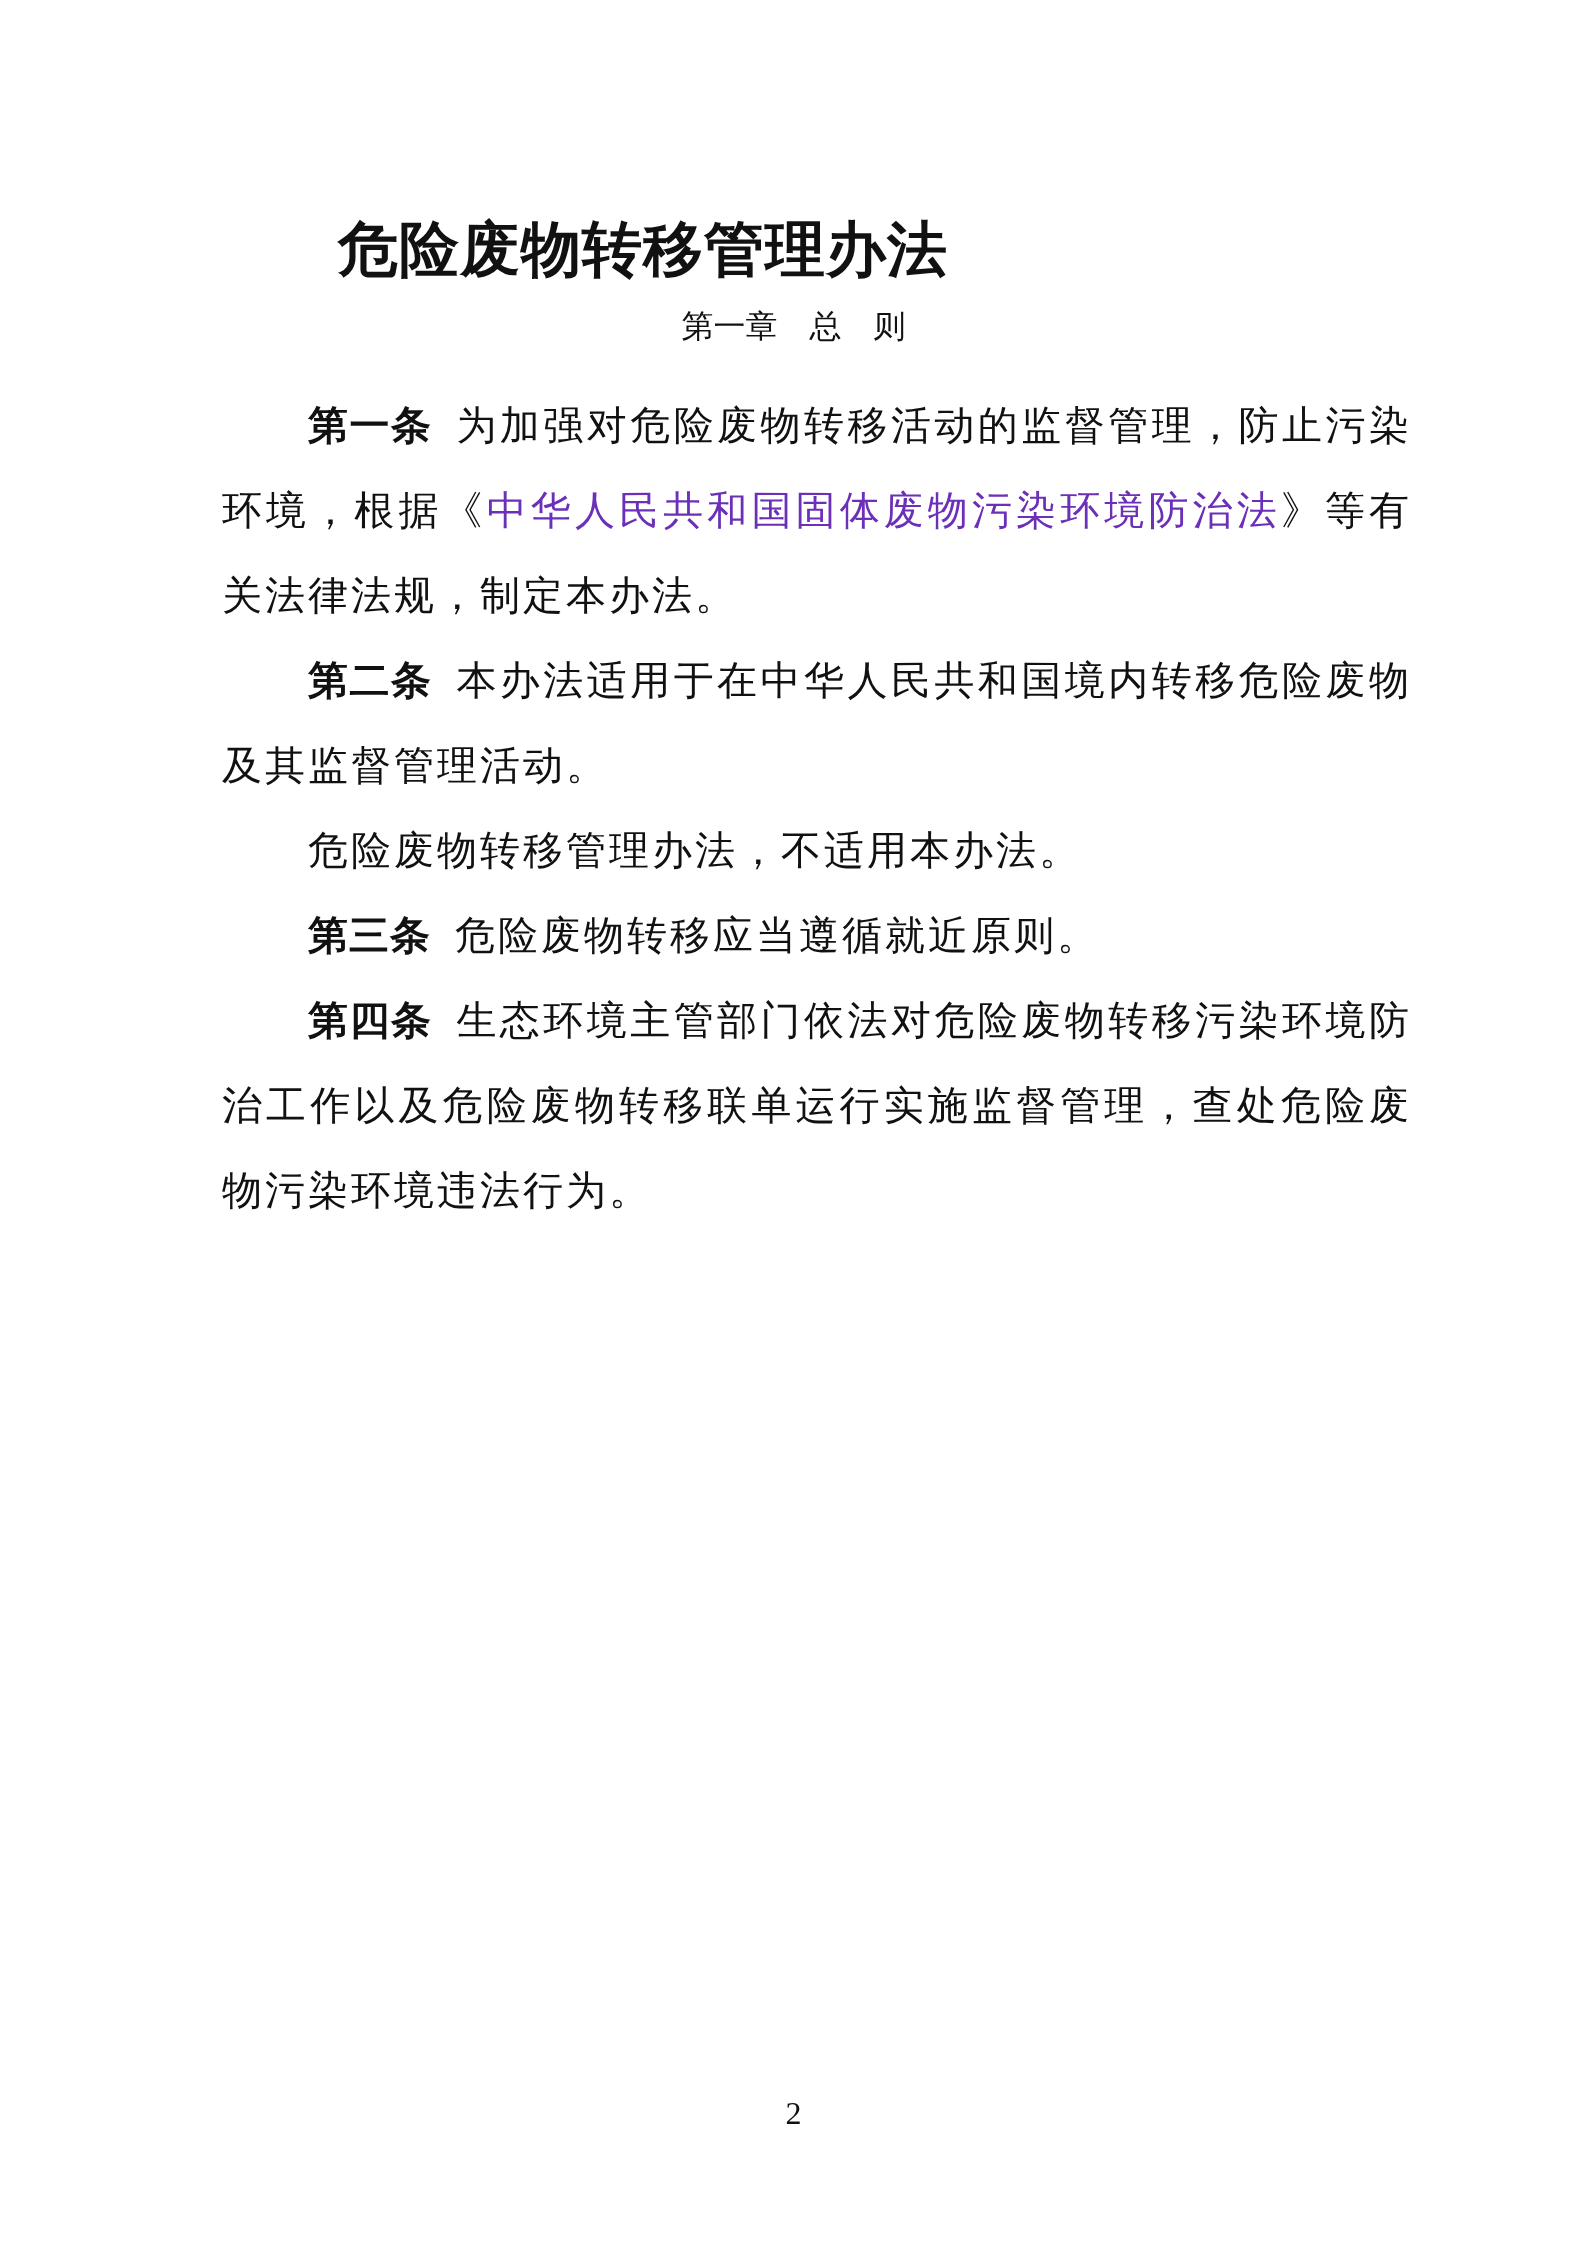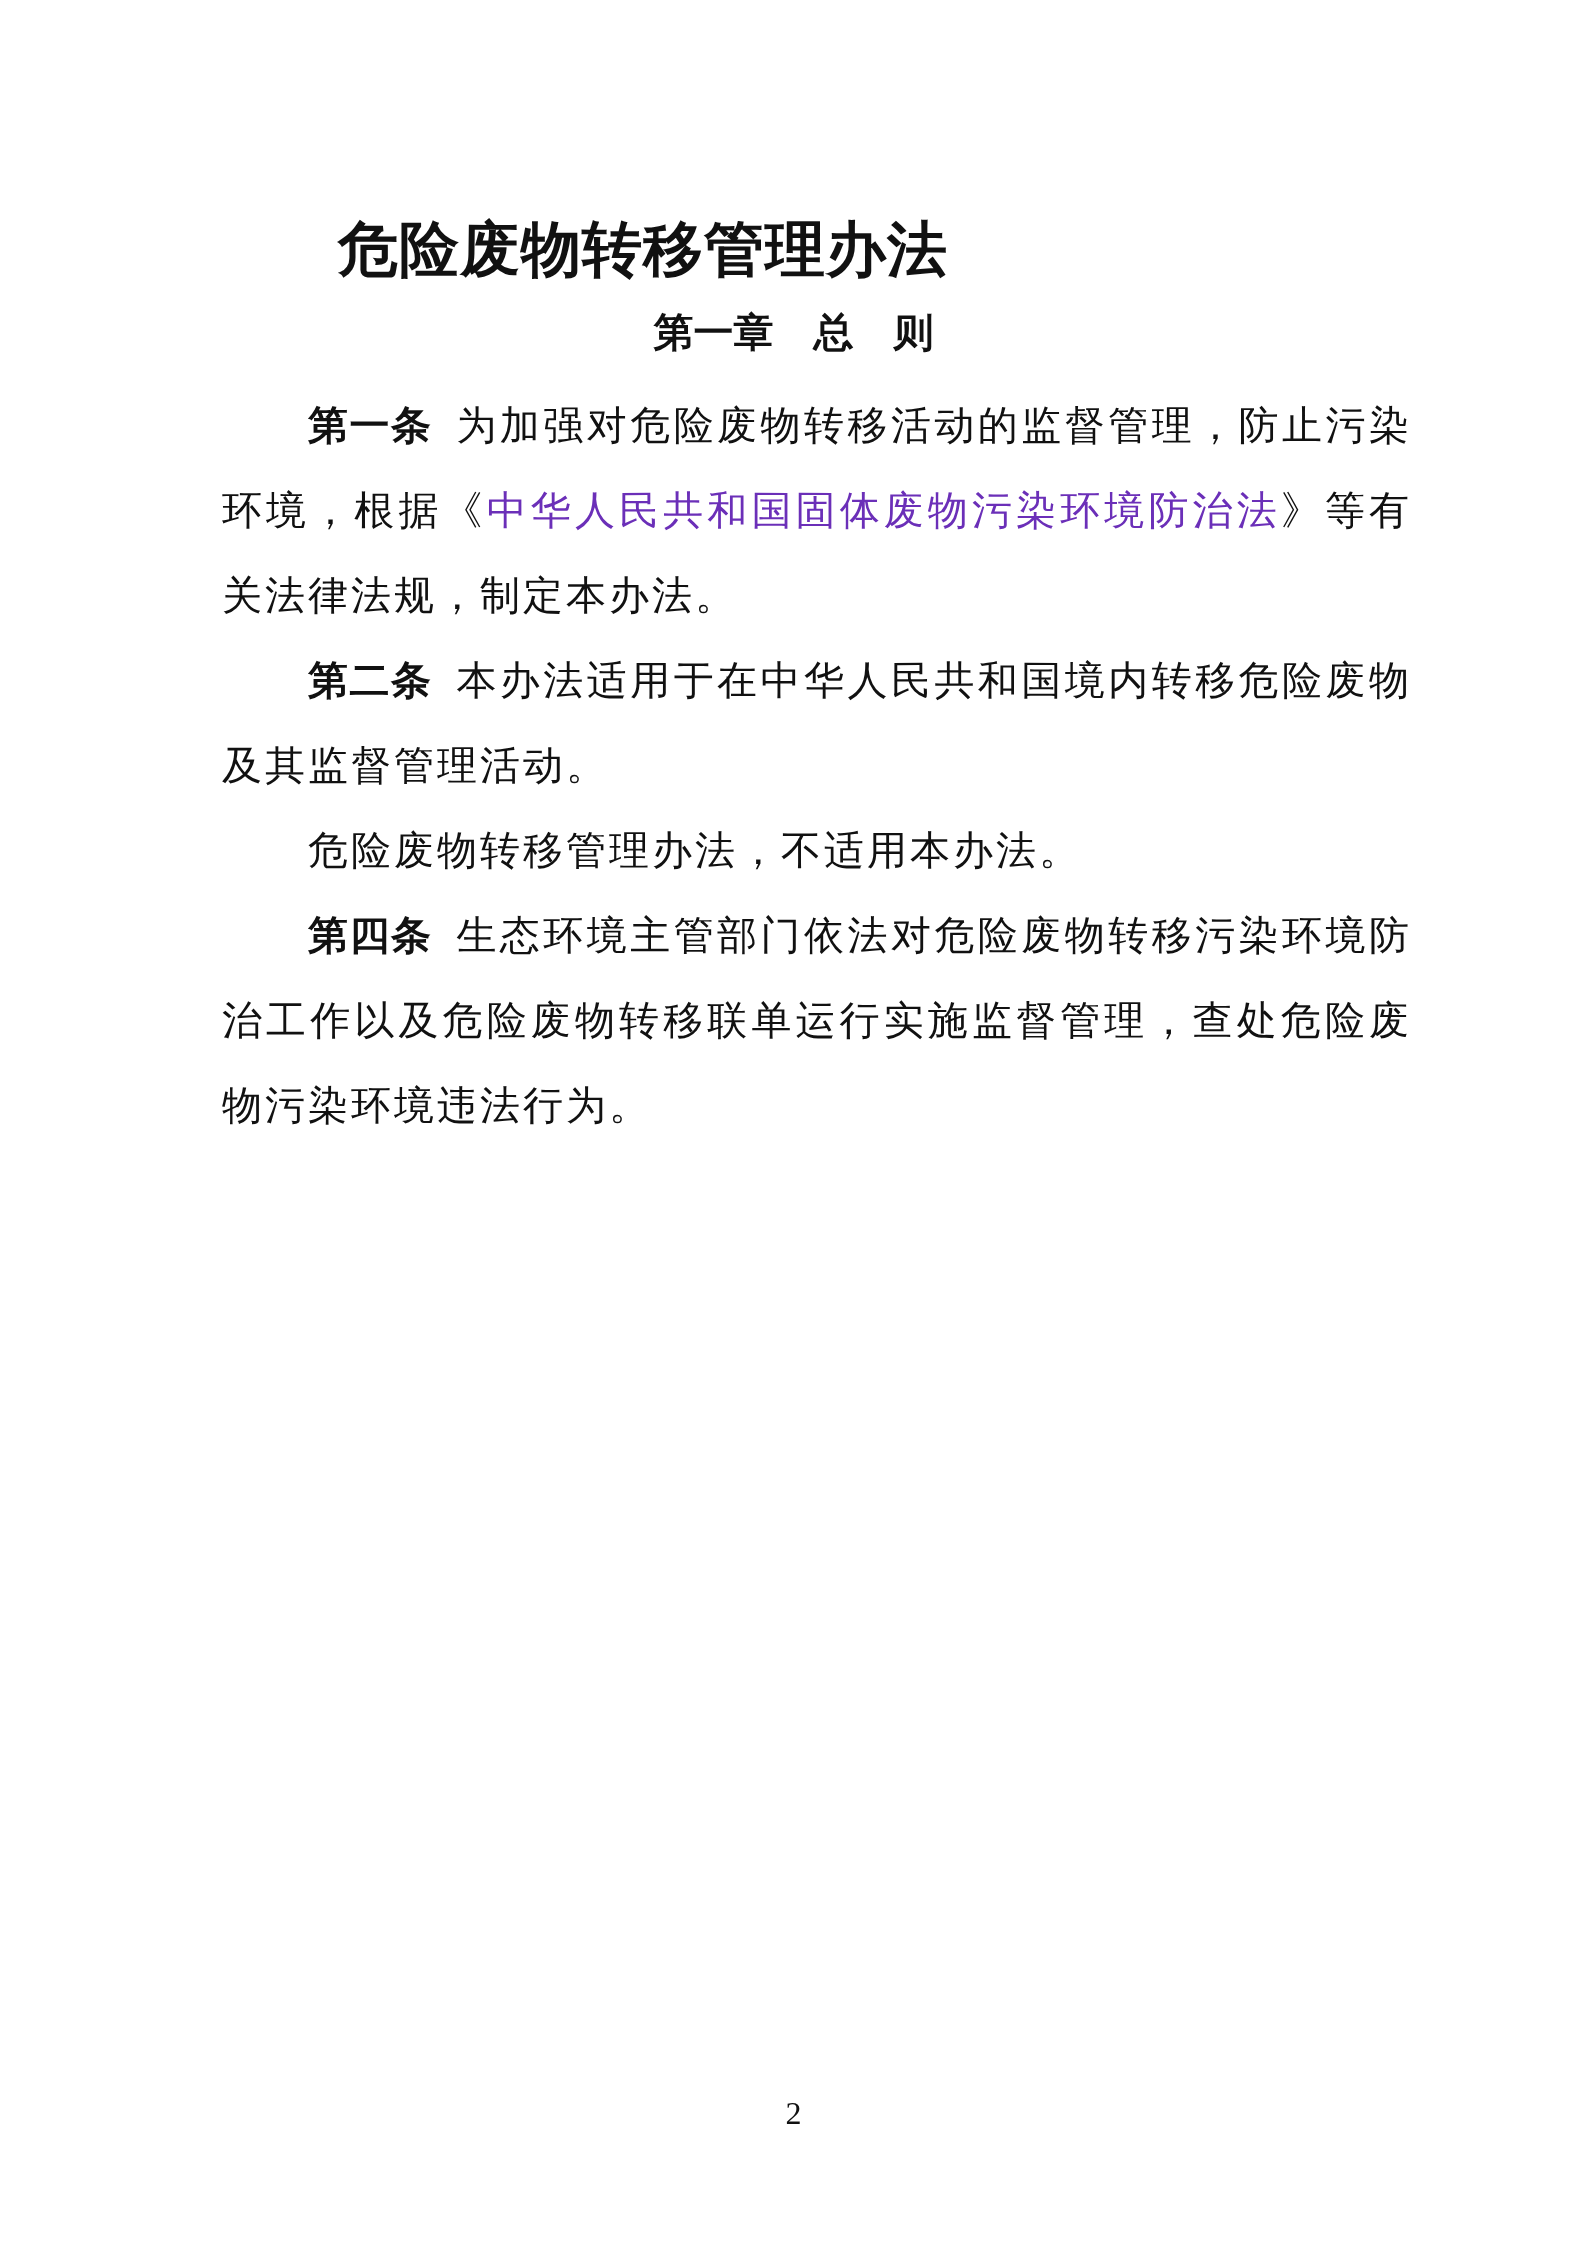--- a/index.html
+++ b/index.html
@@ -1,34 +1,35 @@
 <!DOCTYPE html>
 <html><head>
 <meta charset="utf-8">
 <style>
   html, body { margin: 0; padding: 0; background: #ffffff; }
   body { width: 1587px; height: 2245px; position: relative; overflow: hidden;
          font-family: "DejaVu Serif", "Liberation Serif", serif; color: #111; }
   .title { position: absolute; left: 0; width: 1286px; top: 210px; text-align: center;
            font-family: "DejaVu Sans", sans-serif; font-weight: bold; font-size: 60px; letter-spacing: 1px; }
   .chapter { position: absolute; left: 0; width: 1587px; top: 305px; text-align: center;
-             font-family: "DejaVu Sans", sans-serif; font-weight: bold; font-size: 40px; white-space: pre; }
+             font-family: "DejaVu Sans", sans-serif; font-weight: normal; font-size: 32px; white-space: pre; }
   .body { position: absolute; left: 205px; width: 1190px; top: 383px; margin-left: 17px; }
   .p { font-size: 40px; line-height: 85px; text-indent: 86px; margin: 0; text-align: justify; letter-spacing: 3px; }
   .art { font-family: "DejaVu Sans", sans-serif; font-weight: bold; letter-spacing: 1px; margin-right: 24px; }
   .link { color: #6b2fb8; }
   .page-num { position: absolute; left: 0; width: 1587px; top: 2095px; text-align: center;
               font-family: "Liberation Serif", serif; font-size: 32px; }
 </style>
 </head>
 <body>
 
 <div class="title">危险废物转移管理办法</div>
 <div class="chapter">第一章　总　则</div>
 
 <div class="body">
   <p class="p"><span class="art">第一条</span><span>为加强对危险废物转移活动的监督管理，防止污染环境，根据《</span><span class="link">中华人民共和国固体废物污染环境防治法</span><span>》等有关法律法规，制定本办法。</span></p>
   <p class="p"><span class="art">第二条</span><span>本办法适用于在中华人民共和国境内转移危险废物及其监督管理活动。</span></p>
   <p class="p"><span>危险废物转移管理办法，不适用本办法。</span></p>
+  <p class="p"><span class="art">第三条</span><span>危险废物转移应当遵循就近原则。</span></p>
   <p class="p"><span class="art">第四条</span><span>生态环境主管部门依法对危险废物转移污染环境防治工作以及危险废物转移联单运行实施监督管理，查处危险废物污染环境违法行为。</span></p>
 </div>
 
 <div class="page-num">2</div>
 
 </body></html>

